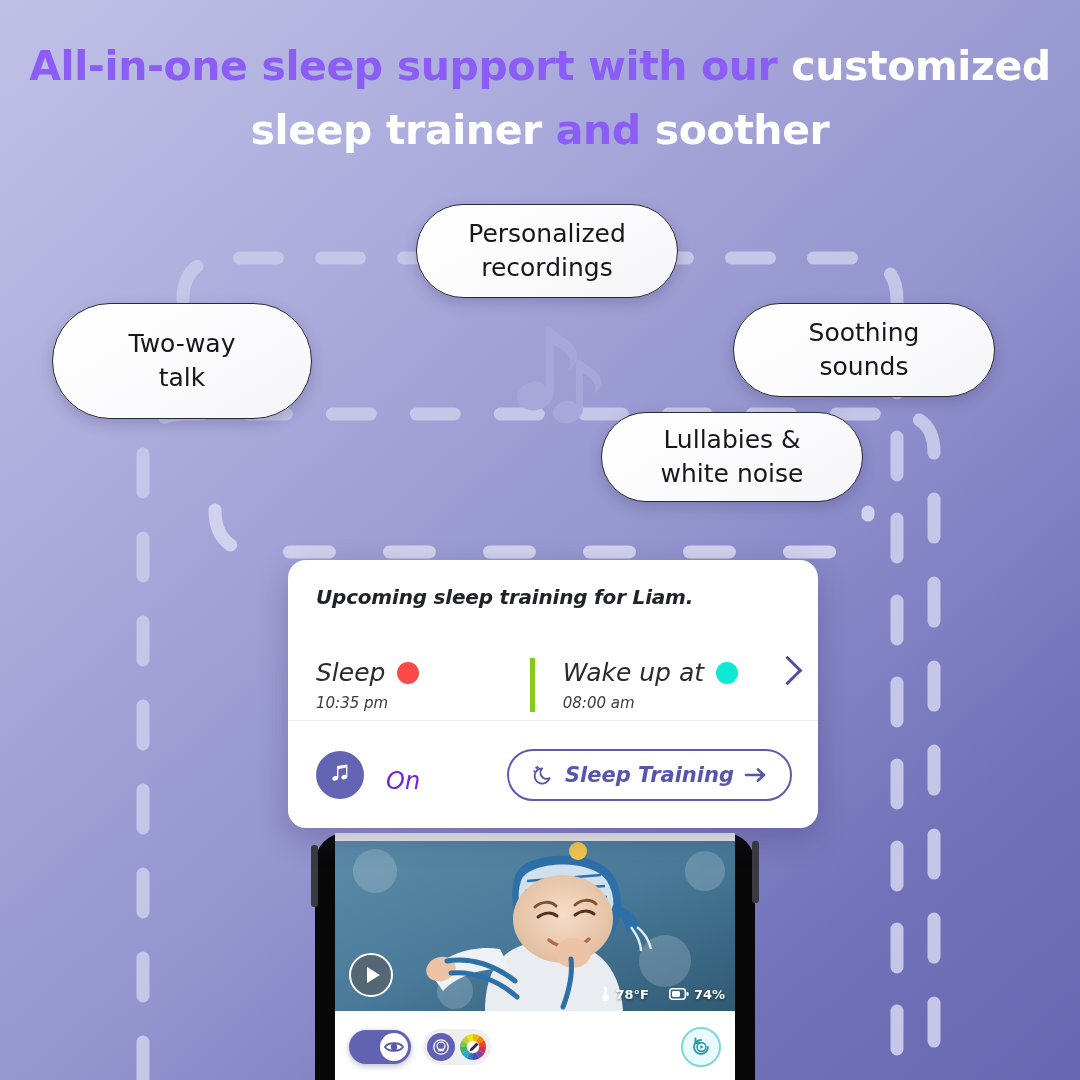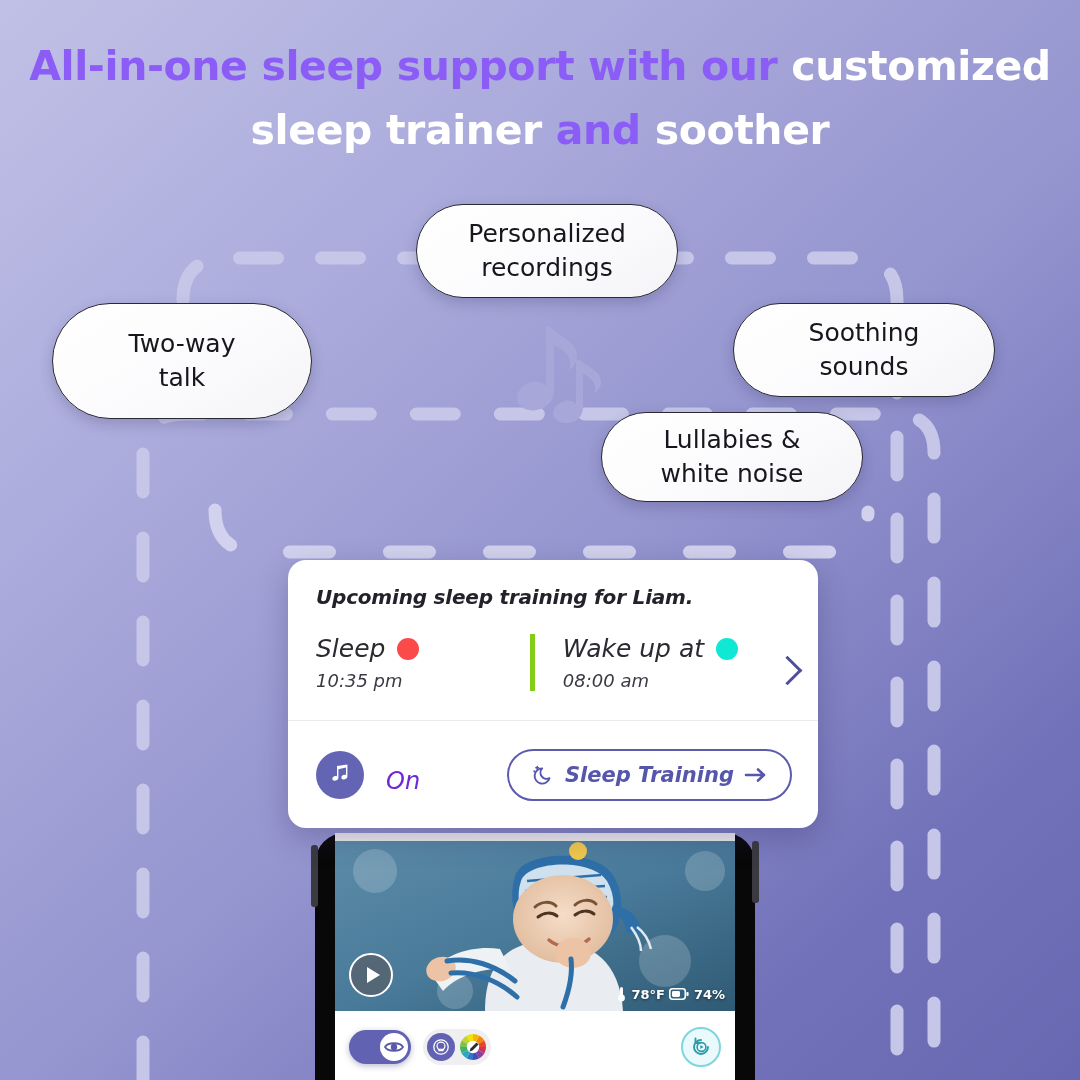--- a/index.html
+++ b/index.html
@@ -76,21 +76,21 @@
     background:#3d6b87;
   }
   .cam-bg{position:absolute;inset:0;}
   .play-btn{
     position:absolute;left:14px;bottom:14px;width:40px;height:40px;border-radius:50%;
     background:rgba(90,90,95,.62);border:2.5px solid #fff;
     display:flex;align-items:center;justify-content:center;
   }
   .play-tri{width:0;height:0;border-left:13px solid #fff;border-top:8px solid transparent;border-bottom:8px solid transparent;margin-left:4px;}
   .cam-stats{
-    position:absolute;right:10px;bottom:9px;display:flex;align-items:center;gap:4px;
+    position:absolute;right:10px;bottom:9px;display:flex;align-items:center;gap:20px;
     color:#fff;font-size:13px;font-weight:700;font-family:"DejaVu Sans",sans-serif;
     text-shadow:0 1px 3px rgba(0,0,0,.55);
   }
   .stat{display:flex;align-items:center;gap:5px;}
   .ctrl-bar{
     position:absolute;left:0;top:178px;right:0;height:72px;background:#fff;
     display:flex;align-items:center;padding:0 14px;box-sizing:border-box;
   }
   .toggle-pill{
     width:62px;height:34px;border-radius:999px;background:#6262b3;
@@ -117,26 +117,26 @@
     box-shadow:0 10px 30px rgba(45,38,90,.28);
     overflow:hidden;
     font-style:italic;
   }
   .card-title{
     position:absolute;left:28px;top:25px;
     font-size:20px;font-weight:700;color:#22222a;
     font-family:"DejaVu Sans",sans-serif;letter-spacing:-0.2px;
   }
   .card-row{position:absolute;left:28px;top:74px;right:22px;height:78px;display:flex;align-items:flex-start;}
-  .sched{width:220px;}
+  .sched{width:220px;margin-top:24px;}
   .sched.second{border-left:5px solid #84cc16;padding-left:28px;width:240px;}
   .sched-head{display:flex;align-items:center;gap:12px;}
   .sched-label{font-size:25px;color:#2a2a33;font-family:"DejaVu Sans",sans-serif;font-weight:400;}
   .dot{width:22px;height:22px;border-radius:50%;}
-  .sched-time{margin-top:7px;font-size:18px;color:#3a3a44;font-family:"DejaVu Sans",sans-serif;}
+  .sched-time{margin-top:7px;font-size:15px;color:#3a3a44;font-family:"DejaVu Sans",sans-serif;}
   .chev{
     position:absolute;right:20px;top:100px;width:18px;height:18px;
     border-right:3.4px solid #4e4e9a;border-top:3.4px solid #4e4e9a;
     transform:rotate(45deg);
   }
   .card-div{position:absolute;left:0;right:0;top:160px;height:1px;background:#eaeaef;}
   .card-foot{position:absolute;left:28px;right:26px;top:176px;height:78px;display:flex;align-items:center;}
   .music-circle{
     width:48px;height:48px;border-radius:50%;background:#6464b4;
     display:flex;align-items:center;justify-content:center;

